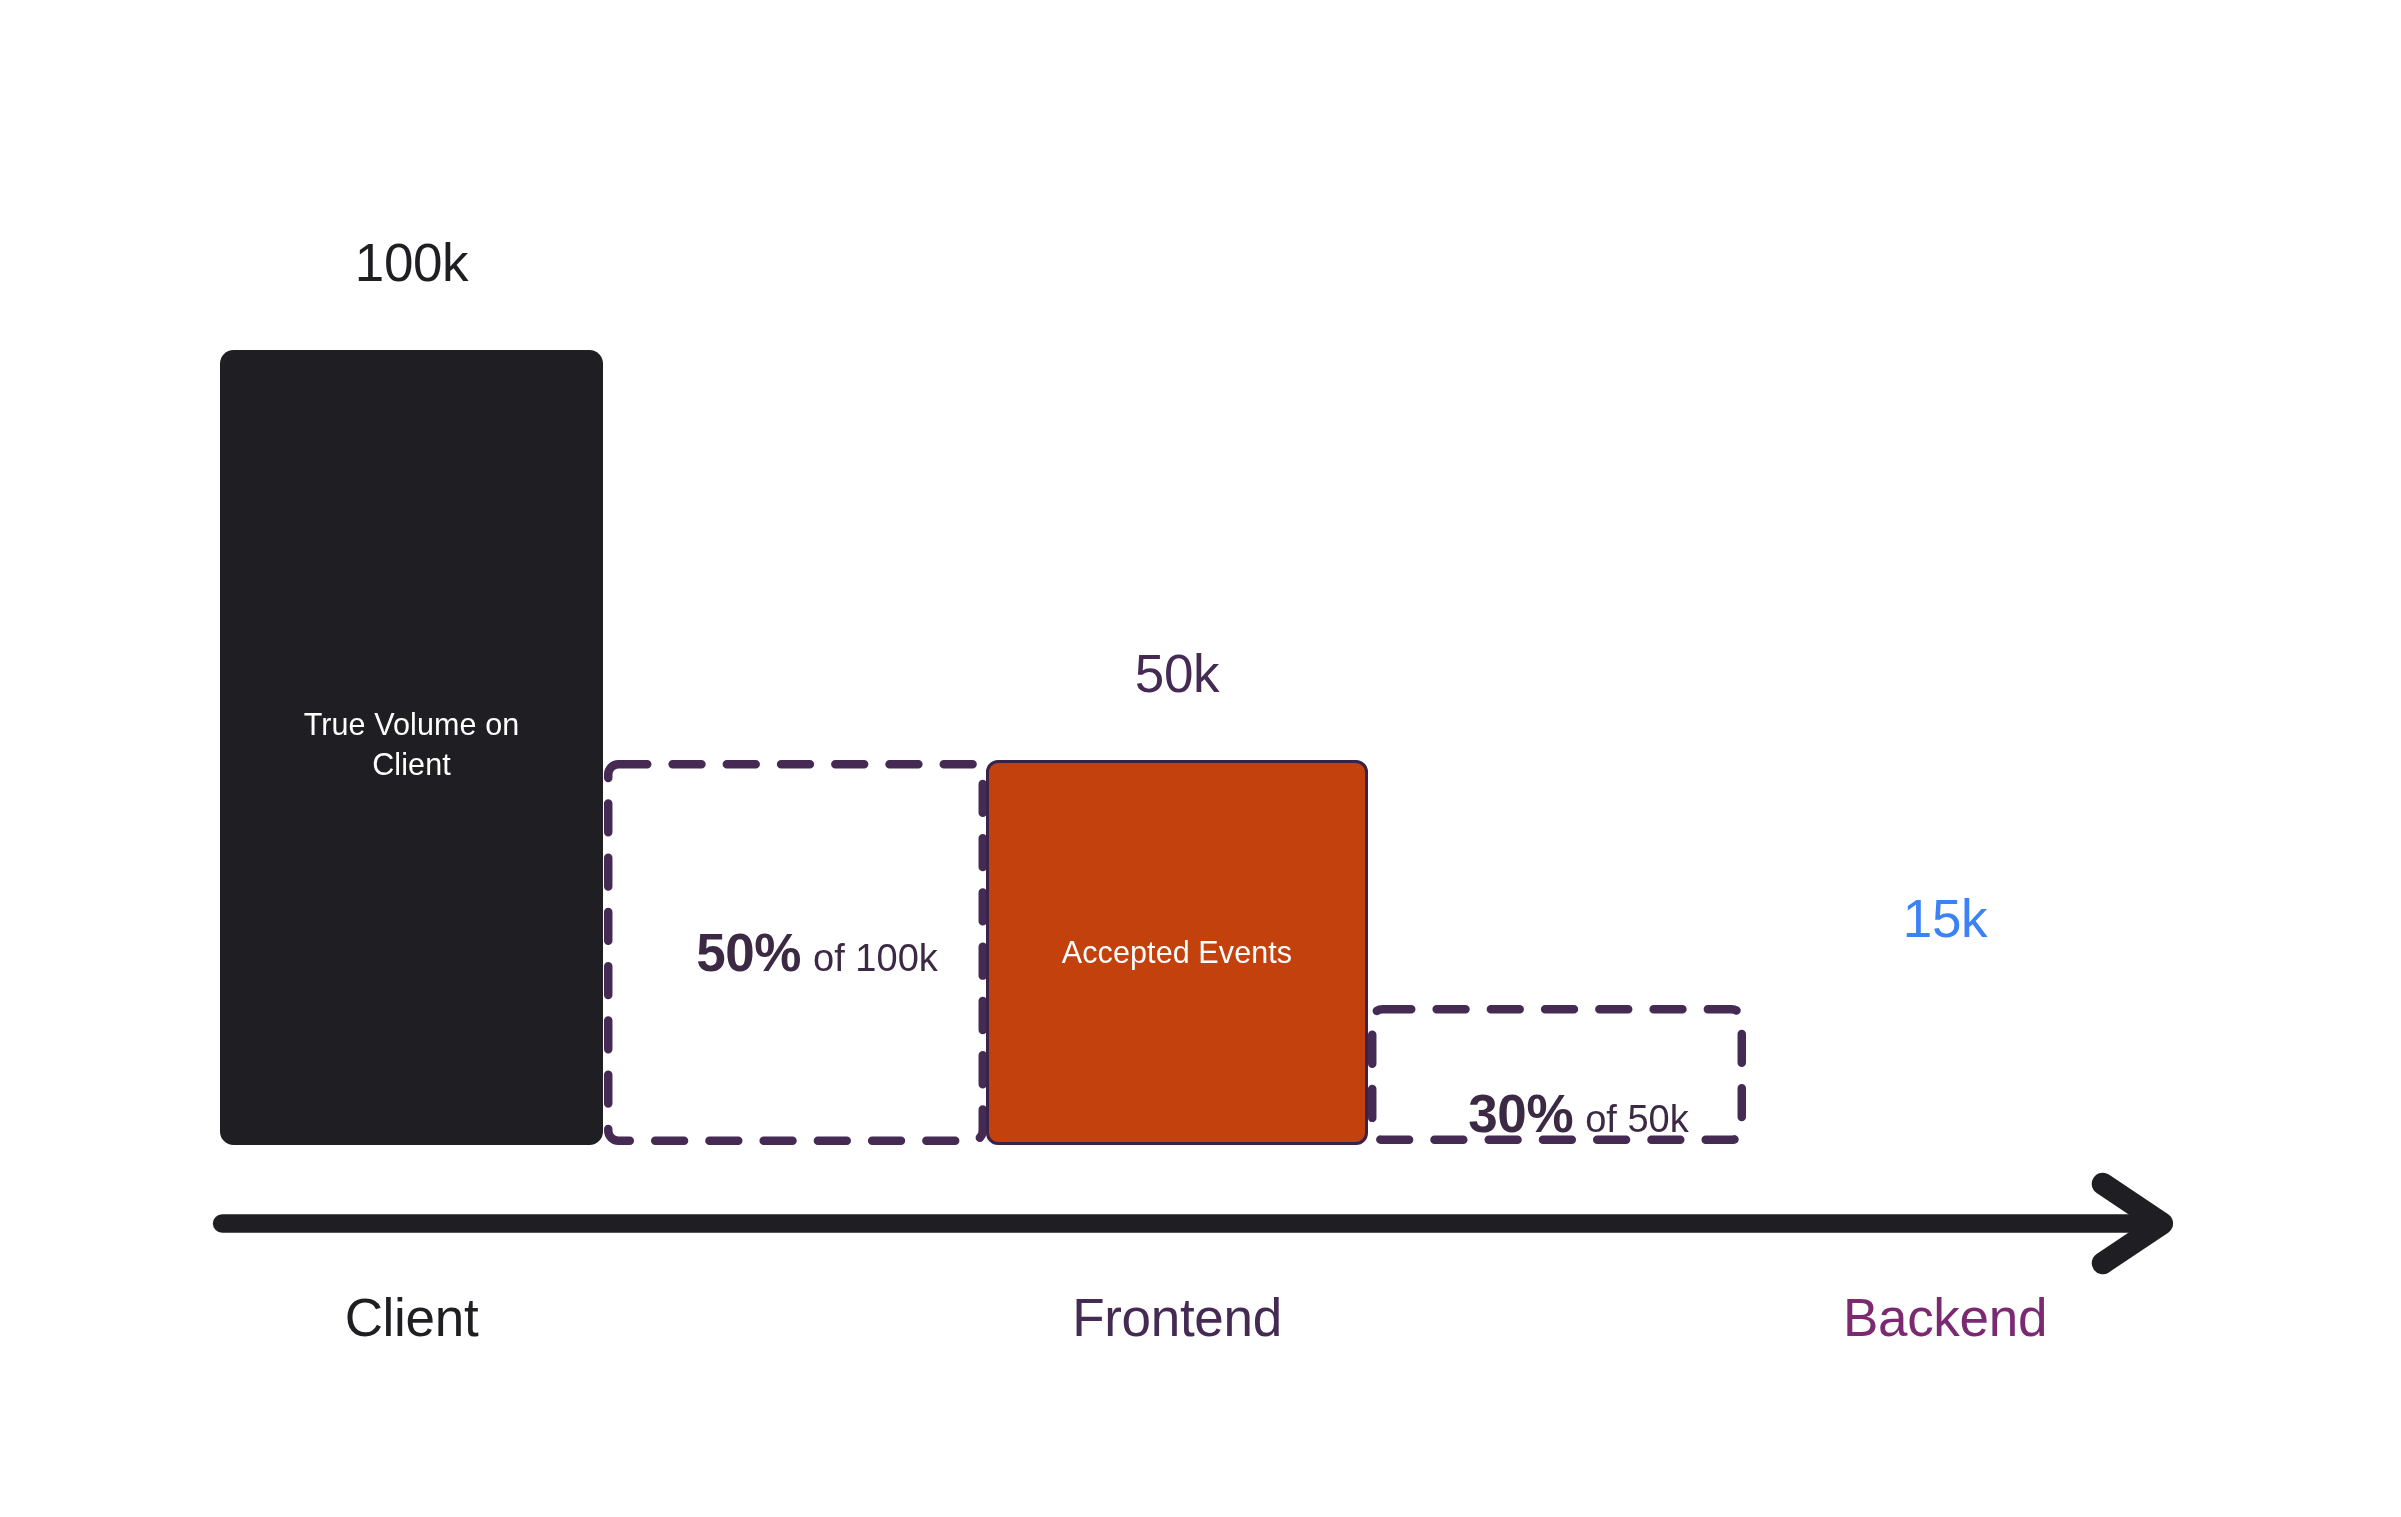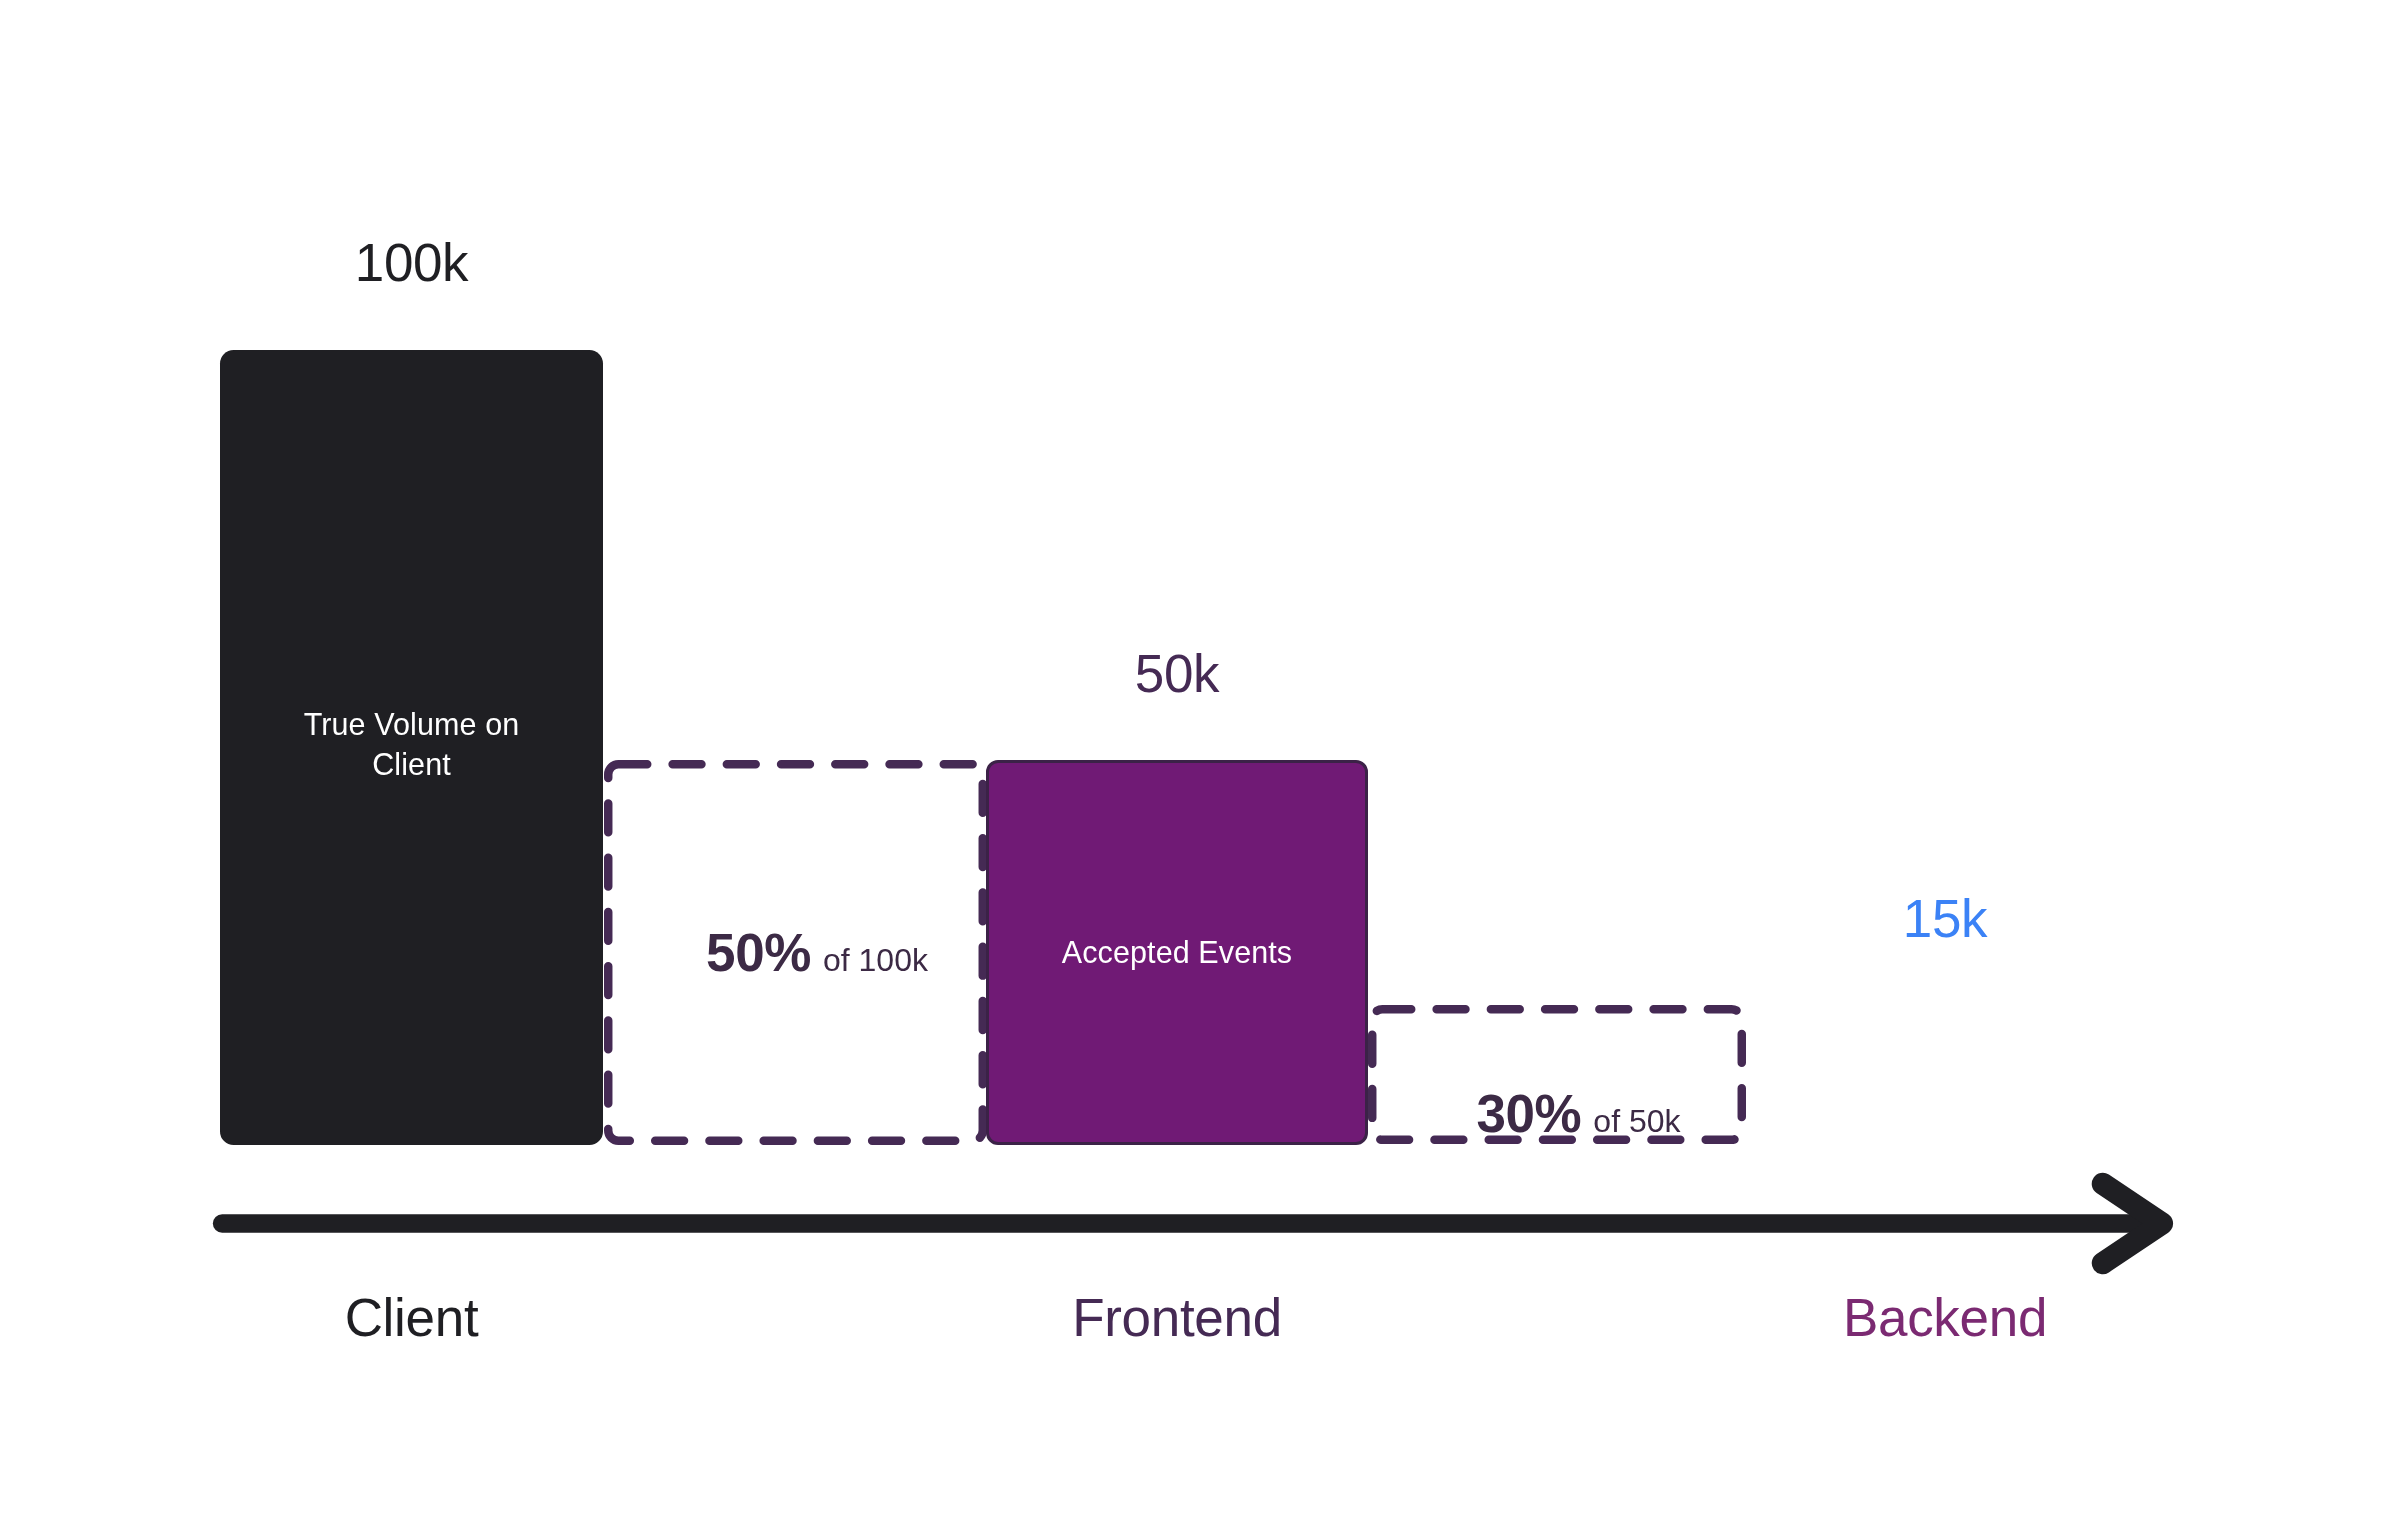--- a/index.html
+++ b/index.html
@@ -41,21 +41,21 @@
     height: 795px;
     background: #1F1F23;
     border-radius: 13.6px;
   }
 
   .bar-accepted {
     left: 986px;
     top: 728px;
     width: 382px;
     height: 385px;
-    background: #701a75;
+    background: #c2410c;
     border: 3.4px solid #3B2247;
     border-radius: 12px;
   }
 
   .bar-stored {
     left: 1745px;
     top: 973px;
     width: 400px;
     height: 139px;
     background: #7B2A72;
@@ -127,21 +127,21 @@
     gap: 12px;
     color: #3C2A45;
     white-space: nowrap;
   }
   .drop-pct {
     font-size: 53px;
     font-weight: 700;
     letter-spacing: -0.4px;
   }
   .drop-of {
-    font-size: 32px;
+    font-size: 38px;
     font-weight: 400;
     letter-spacing: 0px;
   }
 
   
   .value-label {
     position: absolute;
     font-size: 53px;
     font-weight: 400;
     letter-spacing: -0.4px;

